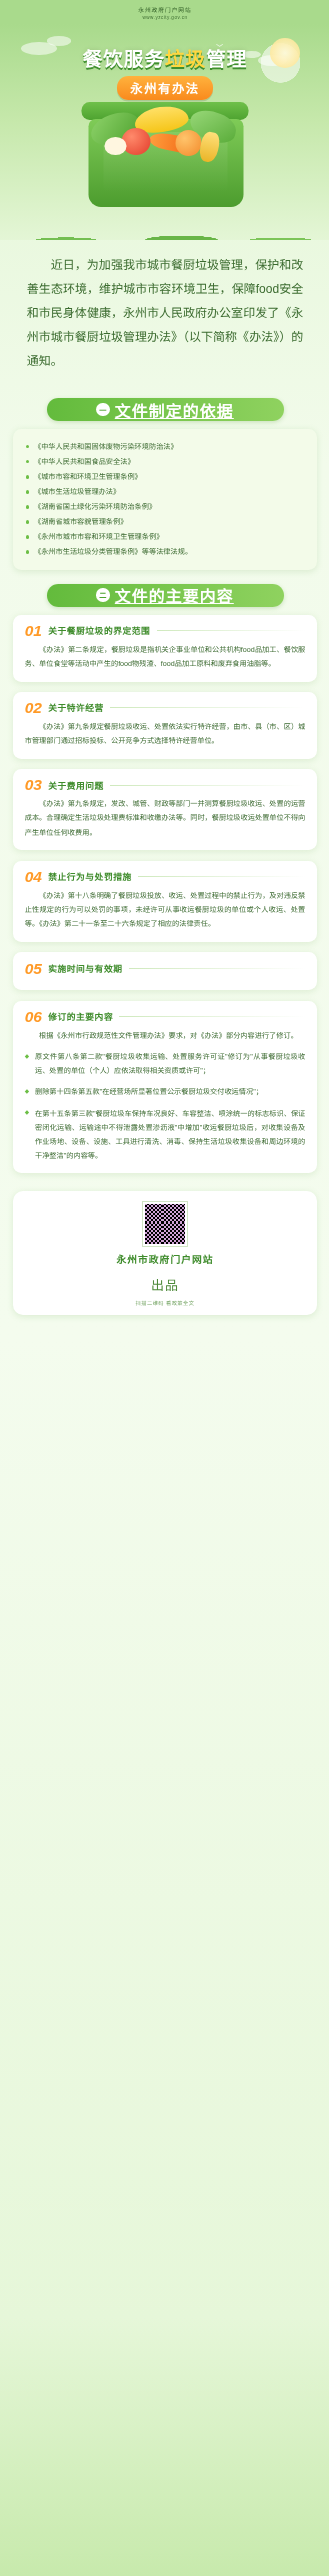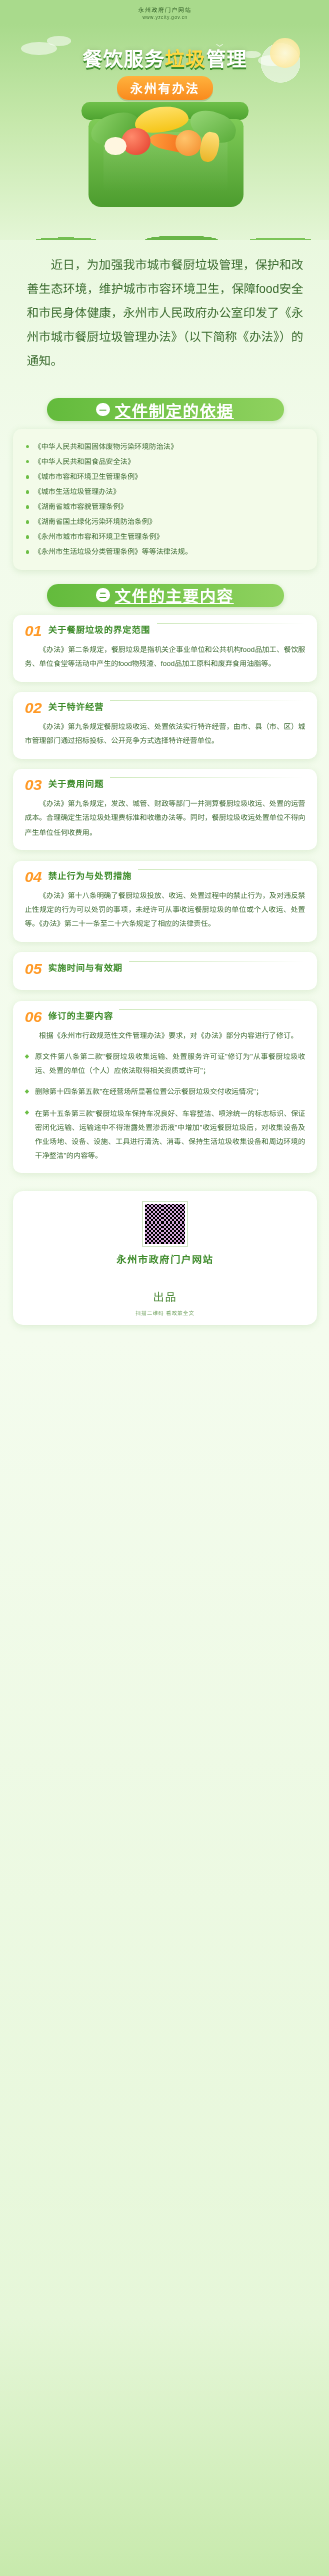--- a/index.html
+++ b/index.html
@@ -148,21 +148,21 @@
   .em-red{color:#e8453c;font-weight:bold;}
 
   
   .item{
     margin:0 13.4px 10.3px;
     background:#ffffff;
     border-radius:8.2px;
     padding:8.2px 11.3px 10.3px;
     box-shadow:0 1.5px 6.2px rgba(110,170,90,.16);
   }
-  .item-head{display:flex;margin-bottom:4.1px;}
+  .item-head{display:flex;align-items:center;margin-bottom:4.1px;}
   .item-head .no{
     font-size:15.5px;font-weight:bold;font-style:italic;
     color:#ff9a27;margin-right:6.2px;line-height:1;
   }
   .item-head .ttl{
     font-size:8.8px;font-weight:bold;color:#3f8c2c;letter-spacing:0.5px;
   }
   .item-head .rule{
     flex:1;height:1px;margin-left:6.2px;
     background:linear-gradient(90deg,#cfe9bd,rgba(207,233,189,0));
@@ -193,21 +193,21 @@
   }
   .qr{
     width:40px;height:40px;margin:0 auto 6.2px;
     background:
       repeating-linear-gradient(0deg,#2f5d2a 0 2.1px,#ffffff 2.1px 4.1px),
       repeating-linear-gradient(90deg,#2f5d2a 0 2.1px,#ffffff 2.1px 4.1px);
     background-blend-mode:difference;
     border:2.1px solid #ffffff;outline:0.5px solid #cfe3c3;
   }
   .footer-title{font-size:9.8px;font-weight:bold;color:#3f8c2c;letter-spacing:1px;line-height:1.7;}
-  .footer-sub{font-size:11px;color:#4e8a3a;margin-top:19px;letter-spacing:1px;font-family:Liberation Mono, monospace;}
+  .footer-sub{font-size:13px;color:#4e8a3a;margin-top:6px;letter-spacing:1px;font-family:Liberation Mono, monospace;}
   .footer-note{font-size:5.2px;color:#7aa86a;margin-top:5.2px;letter-spacing:0.5px;}
 </style>
 </head>
 <body>
 
 <div class="page">
 
   <div class="topbar">
     <div class="t1">永州政府门户网站</div>
     <div class="t2">www.yzcity.gov.cn</div>
@@ -251,22 +251,22 @@
   <div class="sec-head">
     <span class="num">一</span>
     <span class="txt">文件制定的依据</span>
   </div>
 
   <div class="card green">
     <div class="bullet">《中华人民共和国固体废物污染环境防治法》</div>
     <div class="bullet">《中华人民共和国食品安全法》</div>
     <div class="bullet">《城市市容和环境卫生管理条例》</div>
     <div class="bullet">《城市生活垃圾管理办法》</div>
+    <div class="bullet">《湖南省国土绿化污染环境防治条例》</div>
     <div class="bullet">《湖南省城市容貌管理条例》</div>
-    <div class="bullet">《湖南省国土绿化污染环境防治条例》</div>
     <div class="bullet">《永州市城市市容和环境卫生管理条例》</div>
     <div class="bullet">《永州市生活垃圾分类管理条例》等等法律法规。</div>
   </div>
 
   <div class="sec-head">
     <span class="num">二</span>
     <span class="txt">文件的主要内容</span>
   </div>
 
 

